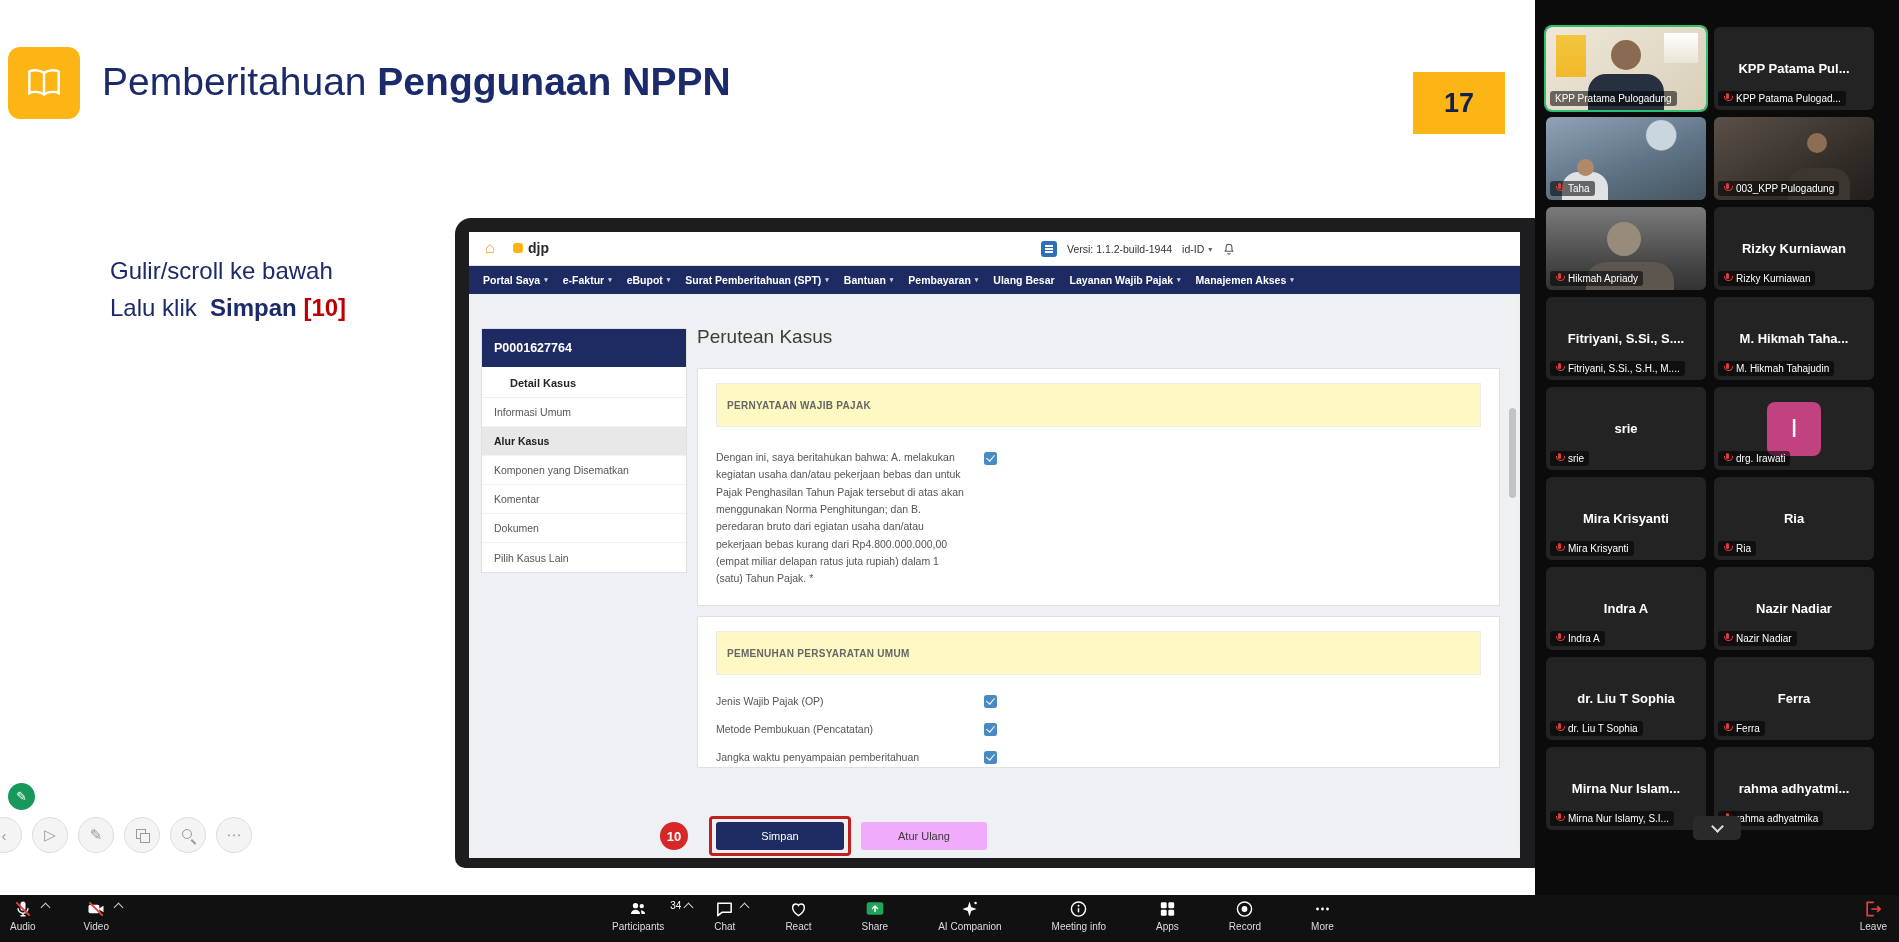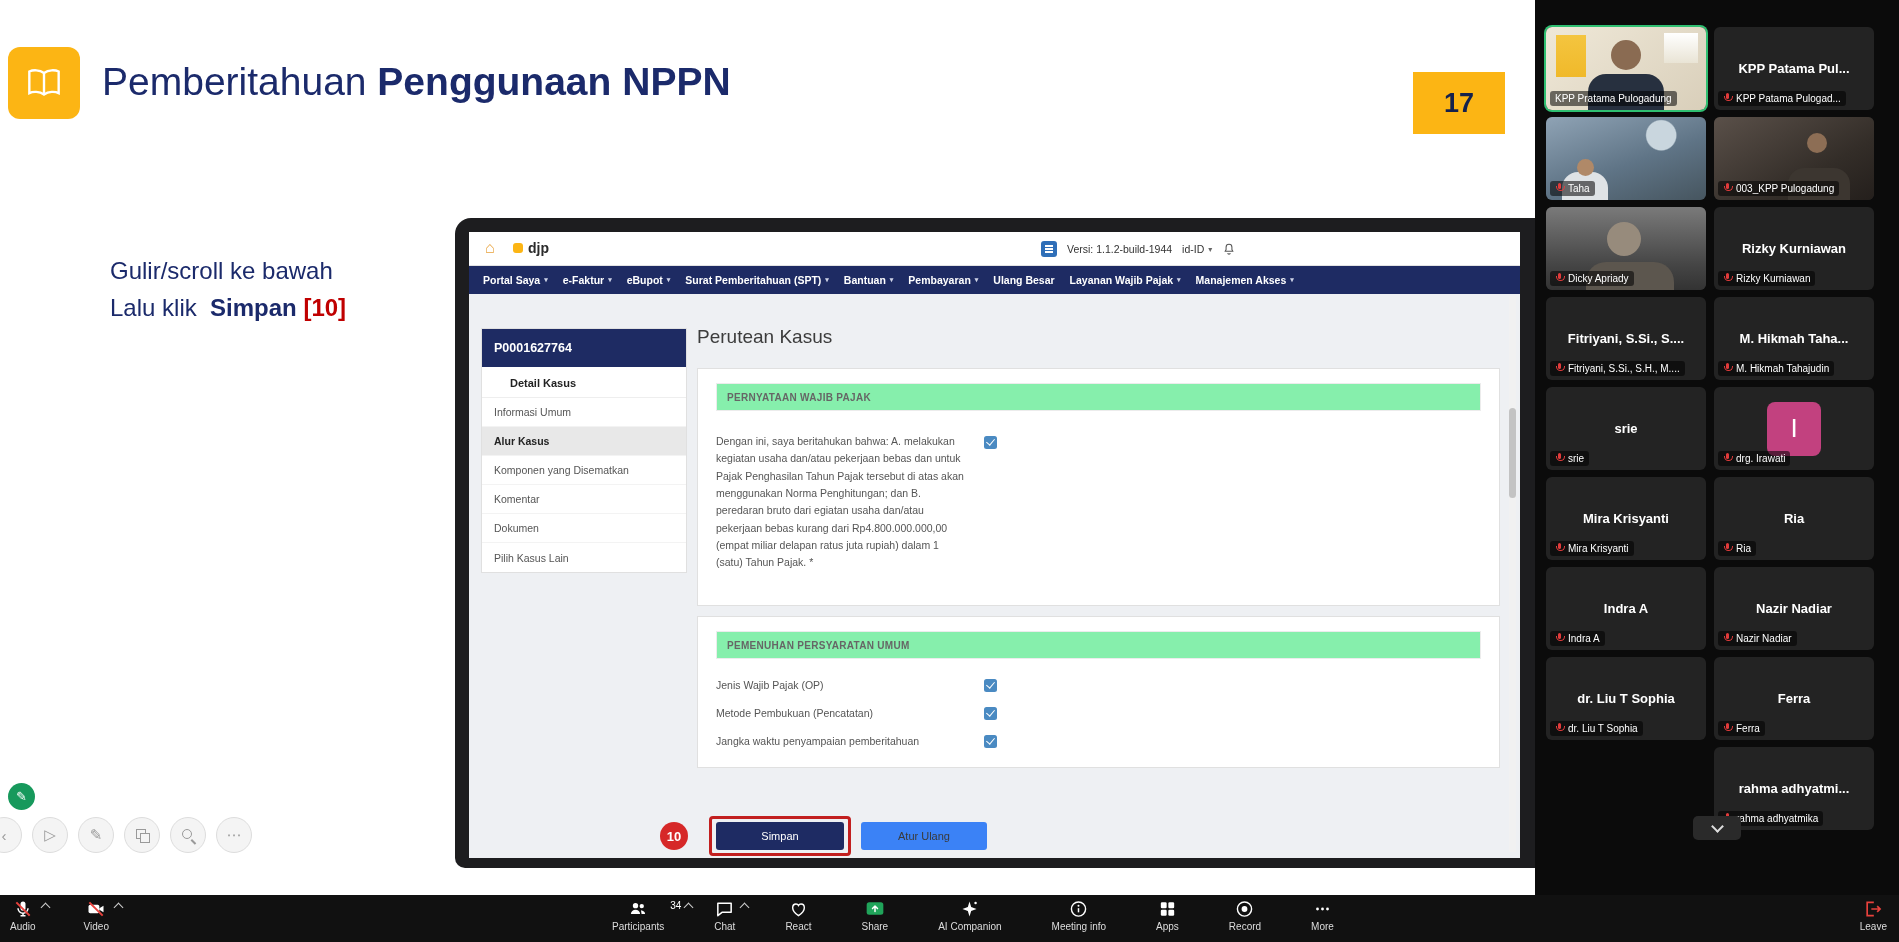--- a/index.html
+++ b/index.html
@@ -41,35 +41,35 @@
   .side-head{height:38px;background:#1e2b63;color:#fff;font-weight:bold;font-size:12.5px;display:flex;align-items:center;padding-left:12px}
   .side-sub{padding:10px 28px 8px;font-size:11px;font-weight:bold;color:#222;border-bottom:1px solid #eee}
   .side-item{height:29px;display:flex;align-items:center;padding-left:12px;font-size:10.5px;color:#555;border-bottom:1px solid #f3f3f3;cursor:pointer}
   .side-item:last-child{border-bottom:none}
   .side-item.active{background:#e8e8e8;color:#222;font-weight:bold}
 
   .page-title{position:absolute;left:228px;top:32px;font-size:19px;color:#3c3c3c}
   .card{position:absolute;left:228px;width:803px;background:#fff;border:1px solid #e0e0e0;padding:14px 18px}
   .card1{top:74px;height:238px}
   .card2{top:322px;height:152px}
-  .sec-head{height:28px;background:#86efac;border:1px solid #ececec;display:flex;align-items:center;padding-left:10px;font-size:10px;font-weight:bold;color:#666;letter-spacing:.3px}
+  .sec-head{height:44px;background:#fef9c3;border:1px solid #ececec;display:flex;align-items:center;padding-left:10px;font-size:10px;font-weight:bold;color:#666;letter-spacing:.3px}
   .stmt-row{display:flex;margin-top:22px}
   .stmt{width:252px;font-size:10.5px;color:#555;line-height:1.65}
   .cb{width:13px;height:13px;background:#4a8ac2;border-radius:2.5px;position:relative;flex:none;margin-left:16px;cursor:pointer}
   .stmt-row .cb{margin-top:3px}
   .cb::after{content:"";position:absolute;left:3.5px;top:1px;width:4px;height:7px;border:solid #fff;border-width:0 1.8px 1.8px 0;transform:rotate(40deg)}
   .req-rows{margin-top:12px}
   .req-row{display:flex;align-items:center;height:28px}
   .req-row .lbl{width:252px;font-size:10.5px;color:#555}
 
   .btn-row{position:absolute;left:0;top:520px;width:100%;height:46px}
   .step-circle{position:absolute;left:191px;top:8px;width:28px;height:28px;border-radius:50%;background:#d62828;color:#fff;font-weight:bold;font-size:13px;display:flex;align-items:center;justify-content:center}
   .annot-box{position:absolute;left:240px;top:2px;width:142px;height:40px;border:3px solid #c21f1f;border-radius:4px;display:flex;align-items:center;justify-content:center}
   .btn-save{width:128px;height:28px;background:#1e2b63;color:#fff;font-size:11px;border-radius:3px;display:flex;align-items:center;justify-content:center;cursor:pointer}
-  .btn-reset{position:absolute;left:392px;top:8px;width:126px;height:28px;background:#3b82f6;color:#3a3a3a;font-size:11px;border-radius:3px;display:flex;align-items:center;justify-content:center;cursor:pointer}
+  .btn-reset{position:absolute;left:392px;top:8px;width:126px;height:28px;background:#f0abfc;color:#3a3a3a;font-size:11px;border-radius:3px;display:flex;align-items:center;justify-content:center;cursor:pointer}
 
   .scroll-track{position:absolute;left:1040px;top:64px;width:7px;height:556px;background:#f1f1f1}
   .scroll-thumb{position:absolute;left:0;top:112px;width:7px;height:90px;background:#c3c3c3;border-radius:4px}
 
   
   .pen-badge{position:absolute;left:8px;top:783px;width:27px;height:27px;border-radius:50%;background:#17995c;color:#fff;display:flex;align-items:center;justify-content:center;font-size:13px}
   .tools{position:absolute;left:-14px;top:817px;display:flex;gap:10px}
   .tool{width:36px;height:36px;border-radius:50%;background:#f4f4f4;border:1px solid #ddd;display:flex;align-items:center;justify-content:center;color:#9a9a9a;font-size:15px;cursor:pointer}
   .copy-ico{position:relative;width:13px;height:13px}
   .copy-ico::before{content:"";position:absolute;left:0;top:0;width:8px;height:8px;border:1.4px solid #9a9a9a}
@@ -310,21 +310,21 @@
       <div class="tlabel">
           <span class="mic-off"></span>
           <span>003_KPP Pulogadung</span>
         </div>
     </div>
 
     <div class="tile" style="left:11px;top:207px">
       <div class="vid v-lookup"></div>
       <div class="tlabel">
           <span class="mic-off"></span>
-          <span>Dicky Apriady</span>
+          <span>Hikmah Apriady</span>
         </div>
     </div>
     <div class="tile" style="left:179px;top:207px">
       <div class="tname">Rizky Kurniawan</div>
       <div class="tlabel">
           <span class="mic-off"></span>
           <span>Rizky Kurniawan</span>
         </div>
     </div>
 
@@ -396,20 +396,27 @@
         </div>
     </div>
     <div class="tile" style="left:179px;top:657px">
       <div class="tname">Ferra</div>
       <div class="tlabel">
           <span class="mic-off"></span>
           <span>Ferra</span>
         </div>
     </div>
 
+    <div class="tile" style="left:11px;top:747px">
+      <div class="tname">Mirna Nur Islam...</div>
+      <div class="tlabel">
+          <span class="mic-off"></span>
+          <span>Mirna Nur Islamy, S.I...</span>
+        </div>
+    </div>
     <div class="tile" style="left:179px;top:747px">
       <div class="tname">rahma adhyatmi...</div>
       <div class="tlabel">
           <span class="mic-off"></span>
           <span>rahma adhyatmika</span>
         </div>
     </div>
 
     <div class="panel-more">
       <span class="chev-down"></span>

